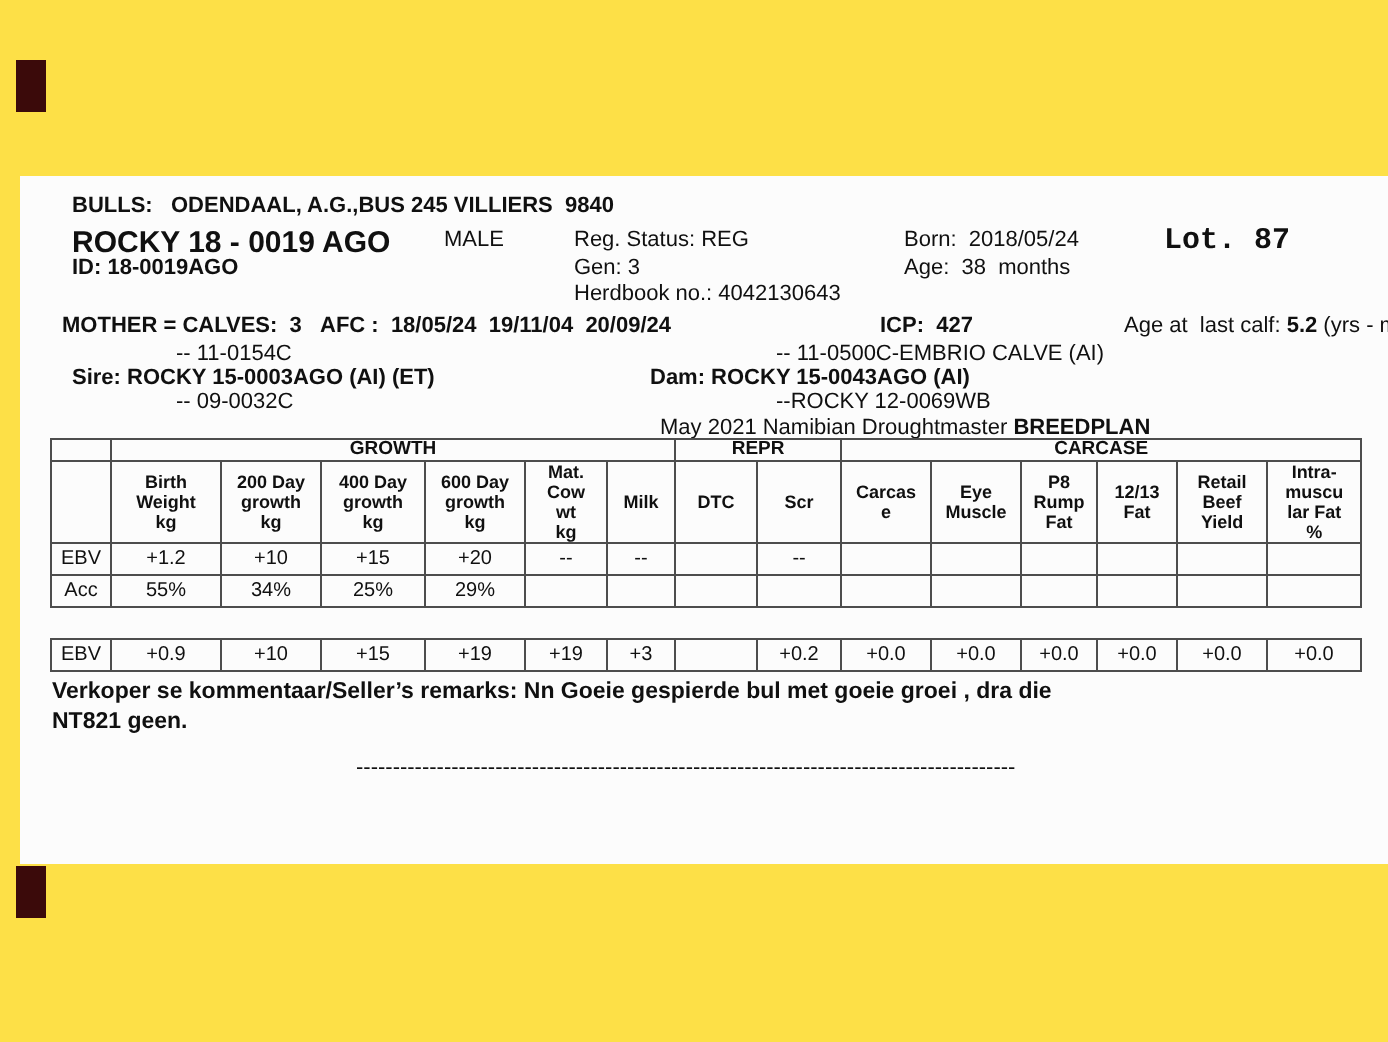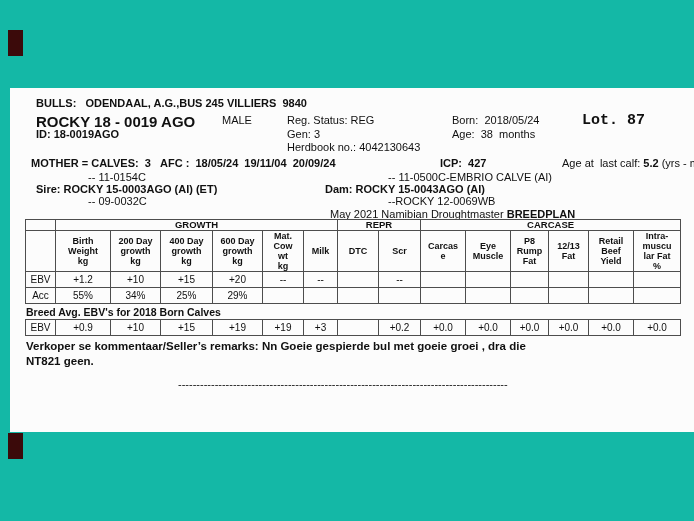--- a/index.html
+++ b/index.html
@@ -1,18 +1,18 @@
 <!DOCTYPE html>
 <html><head>
 <meta charset="utf-8">
 <style>
   * { margin:0; padding:0; box-sizing:border-box; }
   body { width:694px; height:521px; background:#000; overflow:hidden;
          font-family:"Liberation Sans", sans-serif; color:#101010; }
-  .screen { position:relative; width:694px; height:521px; background:#14b8a6; }
+  .screen { position:relative; width:694px; height:521px; background:#fde047; }
   .artifact { position:absolute; left:8px; width:15px; height:26px; background:#3b0a0a; }
   .a-top { top:30px; }
   .a-bot { top:433px; }
   .page { position:absolute; left:10px; top:88px; width:684px; height:344px;
           background:#fcfcfc; font-size:11px; }
   .abs { position:absolute; white-space:pre; }
   .b { font-weight:bold; }
   .lot { font-size:15px;font-family:Liberation Mono, monospace; }
   .name { font-size:15px; }
   table.ebv { border-collapse:collapse; table-layout:fixed; width:655px; background:#fcfcfc; }
@@ -141,21 +141,20 @@
         <td></td>
         <td></td>
         <td></td>
         <td></td>
         <td></td>
         <td></td>
         <td></td>
       </tr>
     </tbody></table>
 
-    <div class="abs b" style="left:16px; top:218px; font-size:10.5px;">Breed Avg. EBV's for 2018 Born Calves</div>
 
     <table class="ebv abs" style="left:15px; top:231px;">
       <colgroup>
         <col style="width:30px"><col style="width:55px"><col style="width:50px"><col style="width:52px">
         <col style="width:50px"><col style="width:41px"><col style="width:34px"><col style="width:41px">
         <col style="width:42px"><col style="width:45px"><col style="width:45px"><col style="width:38px">
         <col style="width:40px"><col style="width:45px"><col style="width:47px">
       </colgroup>
       <tbody><tr class="dat">
         <td>EBV</td>

